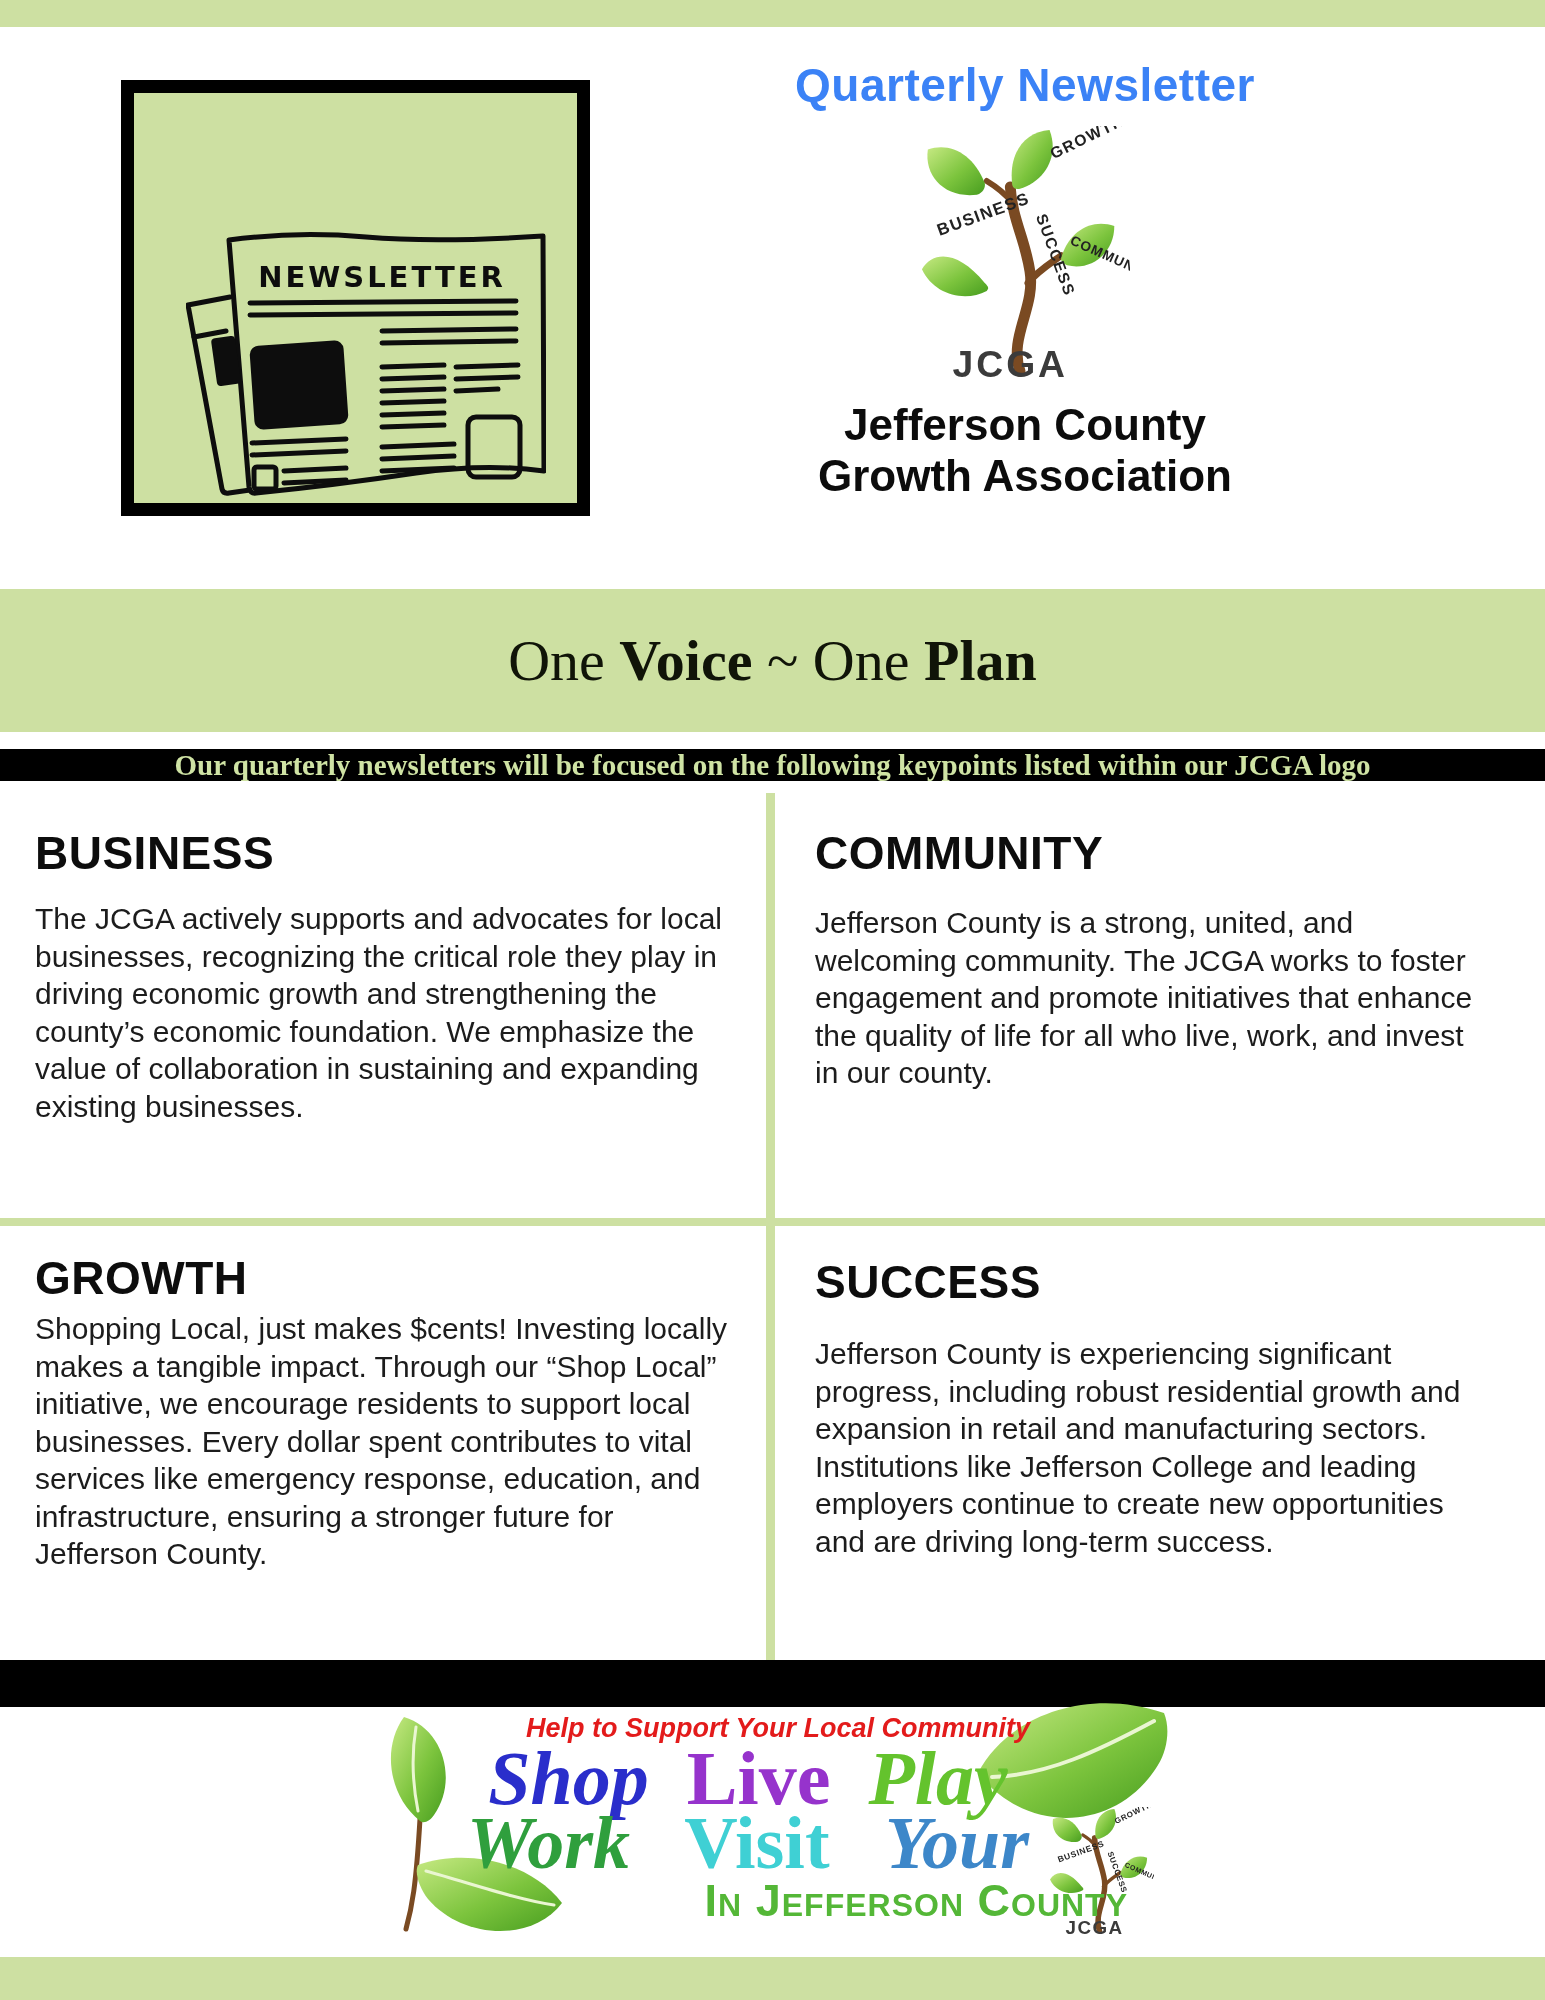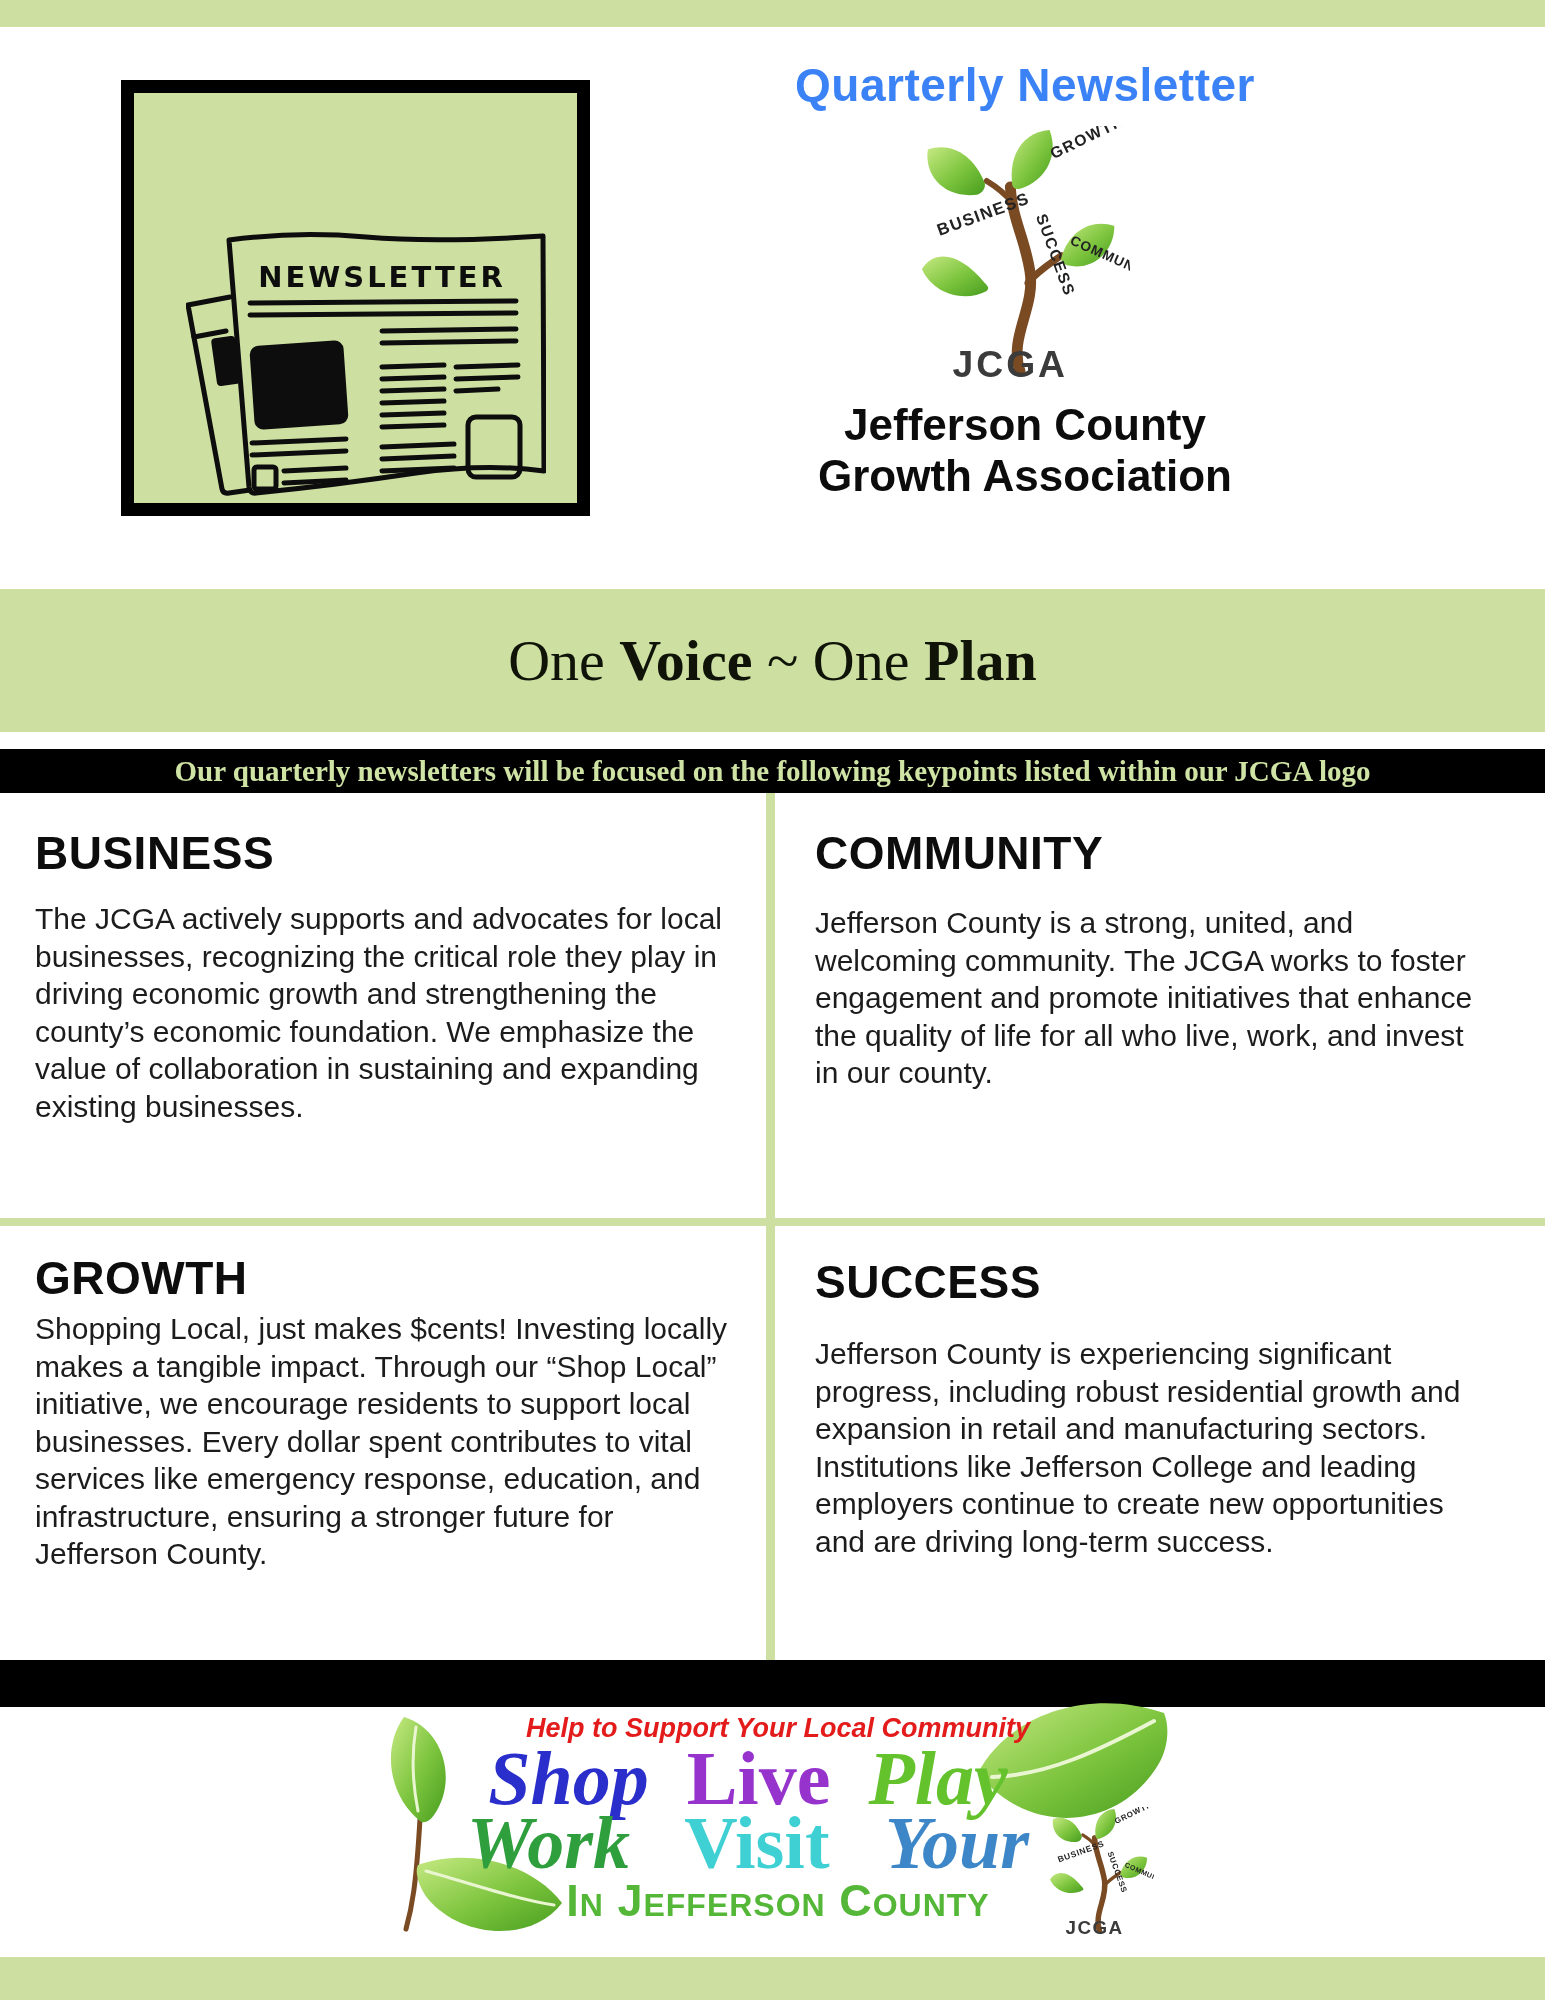--- a/index.html
+++ b/index.html
@@ -25,21 +25,21 @@
   #logo-wrap{margin:14px auto 0 auto;width:210px;height:265px;}
   #org-name{margin-top:8px;font-size:44px;font-weight:700;line-height:1.16;color:#0c0c0c;}
 
   
   #banner{left:0;top:589px;width:1545px;height:143px;background:#cde0a2;
           display:flex;align-items:center;justify-content:center;}
   #banner-line{font-family:"Liberation Serif",serif;font-size:58px;color:#101408;white-space:pre;}
   #banner-line .b{font-weight:700;}
 
   
-  #keypoints-bar{left:0;top:749px;width:1545px;height:44px;background:#000;
+  #keypoints-bar{left:0;top:749px;width:1545px;height:32px;background:#000;
                  display:flex;align-items:center;justify-content:center;}
   #keypoints-text{font-family:"Liberation Serif",serif;font-weight:700;font-size:29px;color:#cfe3a4;}
 
   
   #sections{left:0;top:793px;width:1545px;height:867px;}
   .v-divider{left:766px;top:0;width:9px;height:867px;background:#cde0a2;}
   .h-divider{left:0;top:425px;width:1545px;height:8px;background:#cde0a2;}
   .quad{position:absolute;box-sizing:border-box;}
   #quad-business {left:0;   top:0;    width:766px;height:425px;padding:33px 0 0 35px;}
   #quad-community{left:775px;top:0;   width:770px;height:425px;padding:33px 0 0 40px;}
@@ -208,20 +208,20 @@
       <svg id="mini-tree" class="leaf-svg" width="104" height="134" viewBox="0 0 210 270">
         <use href="#jcga-tree"></use>
       </svg>
 
       <div id="tagline" style="color: rgb(227, 27, 27);">Help to Support Your Local Community</div>
 
       <div id="wordrow1" class="wordrow"><span class="w-italic" style="color: rgb(42, 46, 203);">Shop</span><span>  </span><span style="color: rgb(150, 51, 204);">Live</span><span>  </span><span class="w-italic" style="color: rgb(100, 195, 45);">Play</span></div>
 
       <div id="wordrow2" class="wordrow"><span class="w-italic" style="color: rgb(47, 159, 61);">Work</span><span>   </span><span style="color: rgb(63, 208, 212);">Visit</span><span>   </span><span class="w-italic" style="color: rgb(61, 135, 201);">Your</span></div>
 
-      <div id="county-line" style="color: rgb(84, 183, 55);">In Jefferson County</div>
+      <div id="county-line" style="color: rgb(84, 183, 55); text-align: right;">In Jefferson County</div>
 
     </div>
   </div>
 
   <div id="bottom-strip" class="abs strip"></div>
 
 </div>
 
 </body></html>

